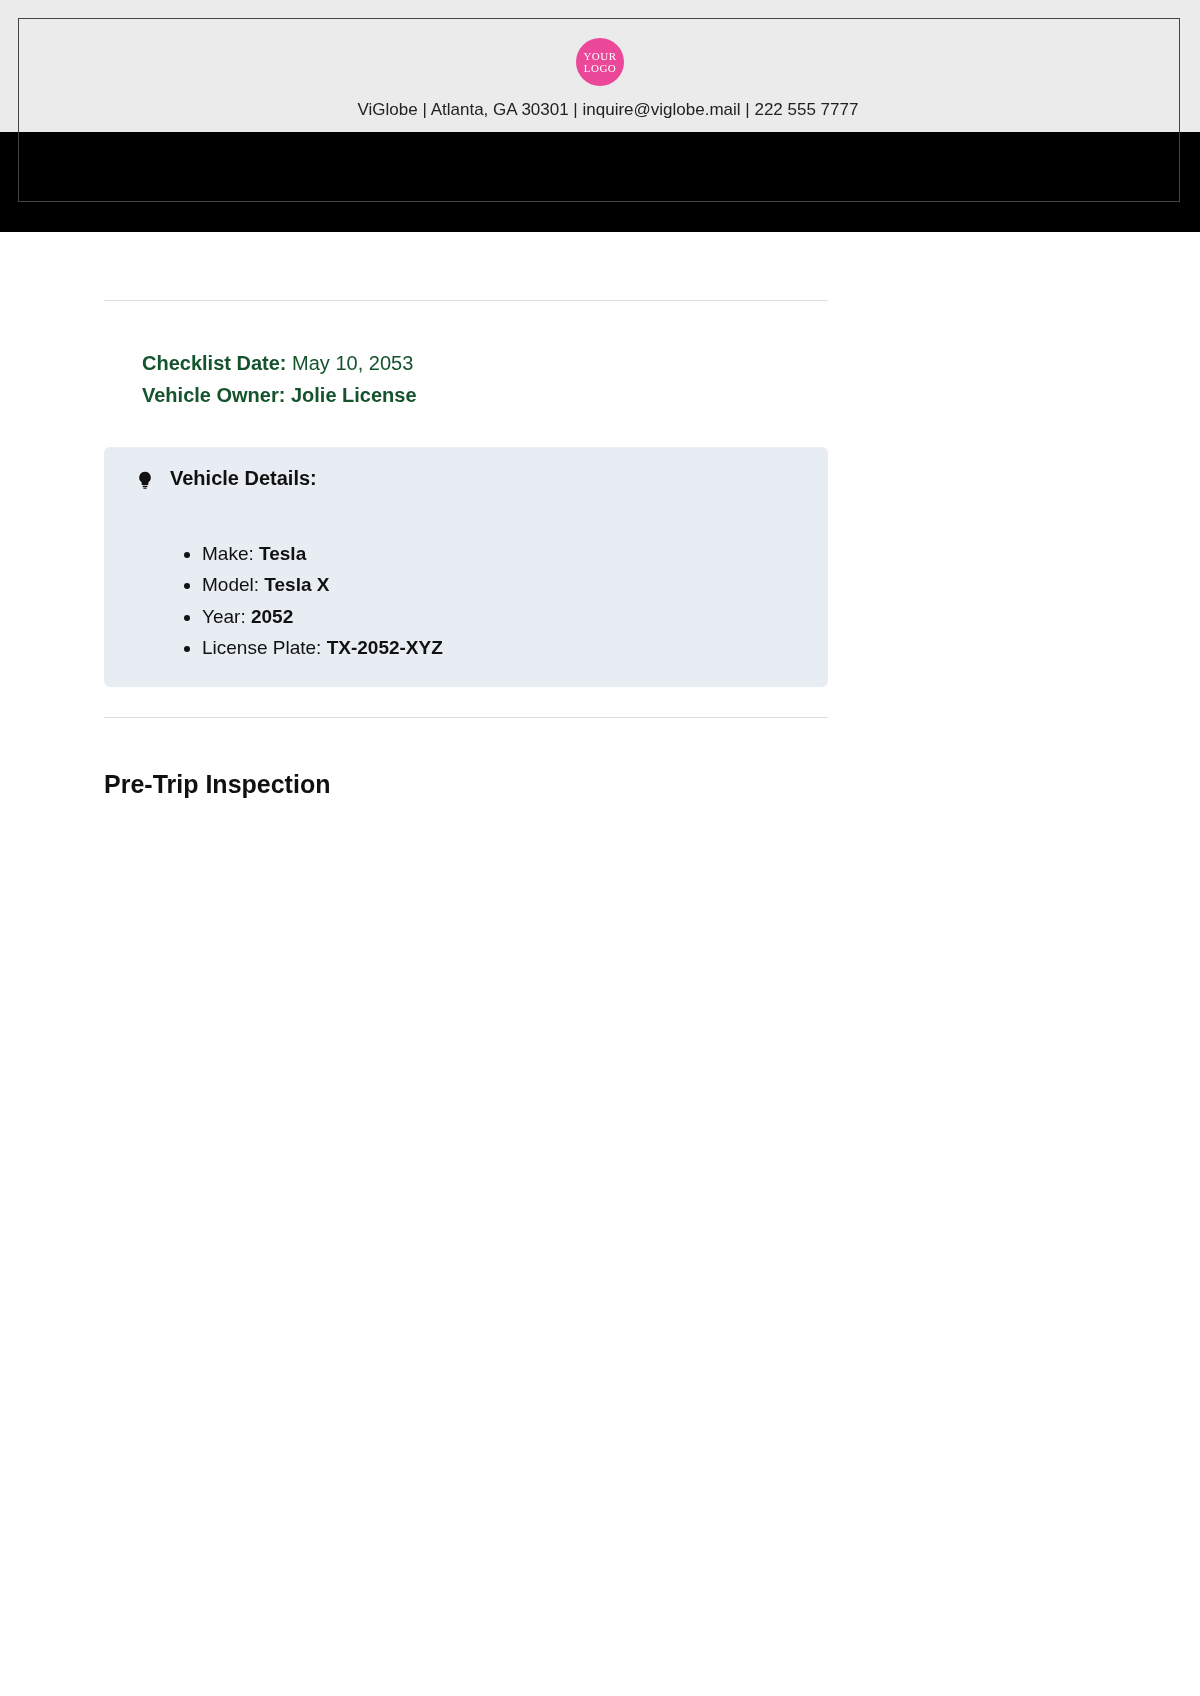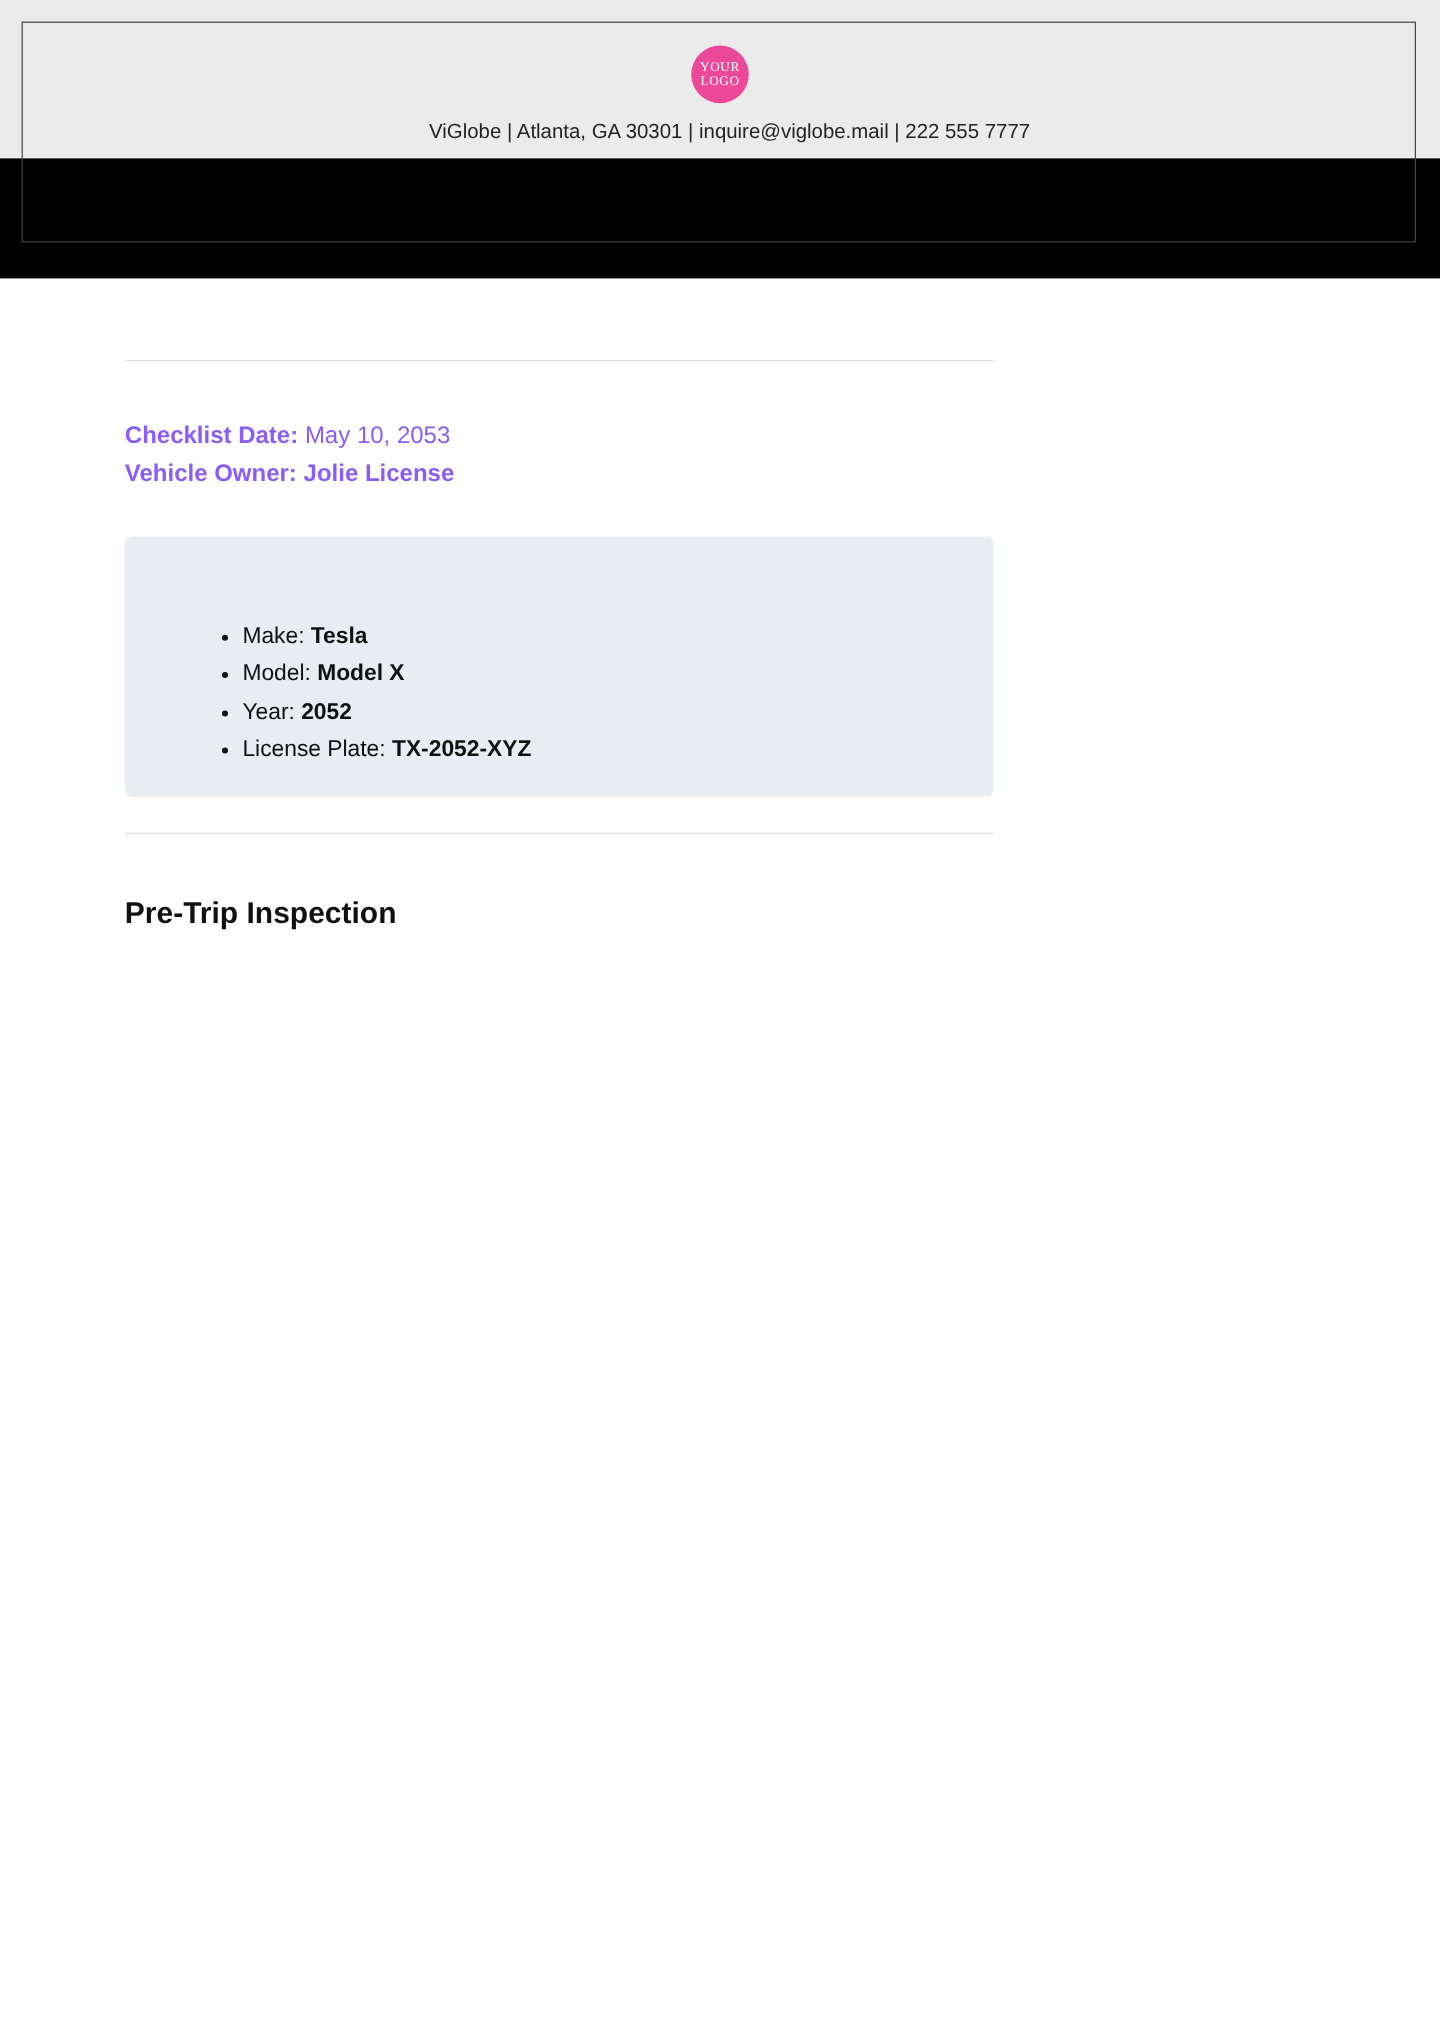--- a/index.html
+++ b/index.html
@@ -70,22 +70,23 @@
   }
   hr.sep {
     border:none;
     border-top:1px solid #ddd;
     margin:0;
   }
   .meta {
     margin-top:46px;
     font-size:20px;
     line-height:1.6;
-    color:#8b5cf6;
+    color:#14532d;
     font-weight:400;
+    margin-left:38px;
   }
   .meta strong { font-weight:700; }
   .callout {
     margin-top:36px;
     background:#e7edf3;
     border-radius:6px;
     padding:20px 26px 24px 26px;
   }
   .callout-head {
     display:flex;
@@ -149,28 +150,38 @@
       <strong>Checklist Date:</strong>
       <span>May 10, 2053</span>
     </div>
     <div>
       <strong>Vehicle Owner:</strong>
       <strong>Jolie License</strong>
     </div>
   </div>
 
   <div class="callout">
+    <div class="callout-head">
+      <span class="bulb">
+        <svg viewBox="0 0 24 24" width="20" height="20" fill="#111">
+          <path d="M12 2a7 7 0 0 0-4 12.7V17a1 1 0 0 0 1 1h6a1 1 0 0 0 1-1v-2.3A7 7 0 0 0 12 2z"></path>
+          <rect x="9" y="19" width="6" height="1.6" rx="0.8"></rect>
+          <rect x="10" y="21.2" width="4" height="1.3" rx="0.65"></rect>
+        </svg>
+      </span>
+      <span class="callout-title">Vehicle Details:</span>
+    </div>
     <ul>
       <li>
         <span>Make:</span>
         <strong>Tesla</strong>
       </li>
       <li>
         <span>Model:</span>
-        <strong>Model X</strong>
+        <strong>Tesla X</strong>
       </li>
       <li>
         <span>Year:</span>
         <strong>2052</strong>
       </li>
       <li>
         <span>License Plate:</span>
         <strong>TX-2052-XYZ</strong>
       </li>
     </ul>

